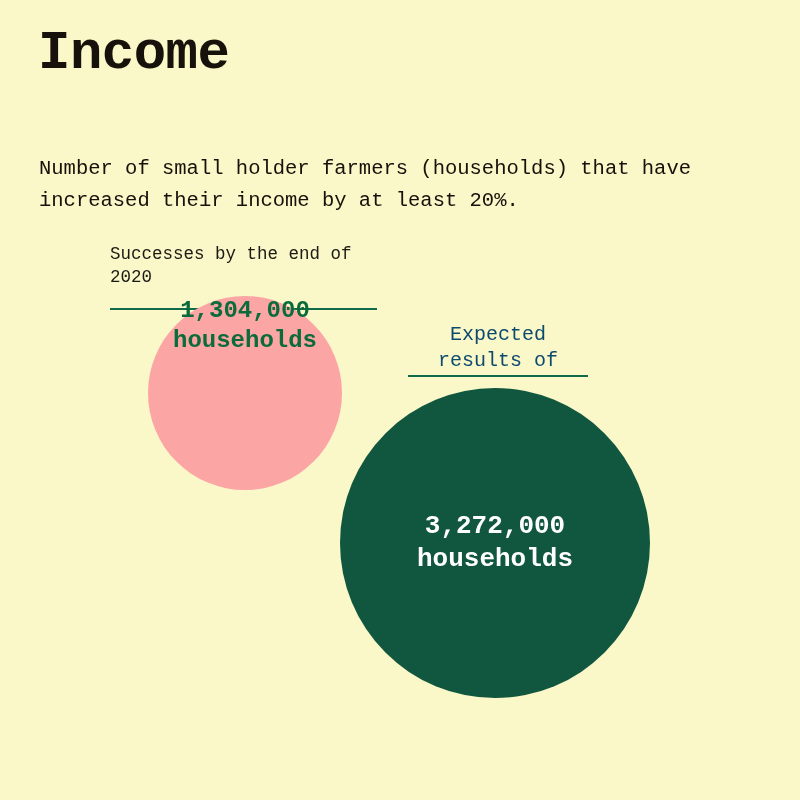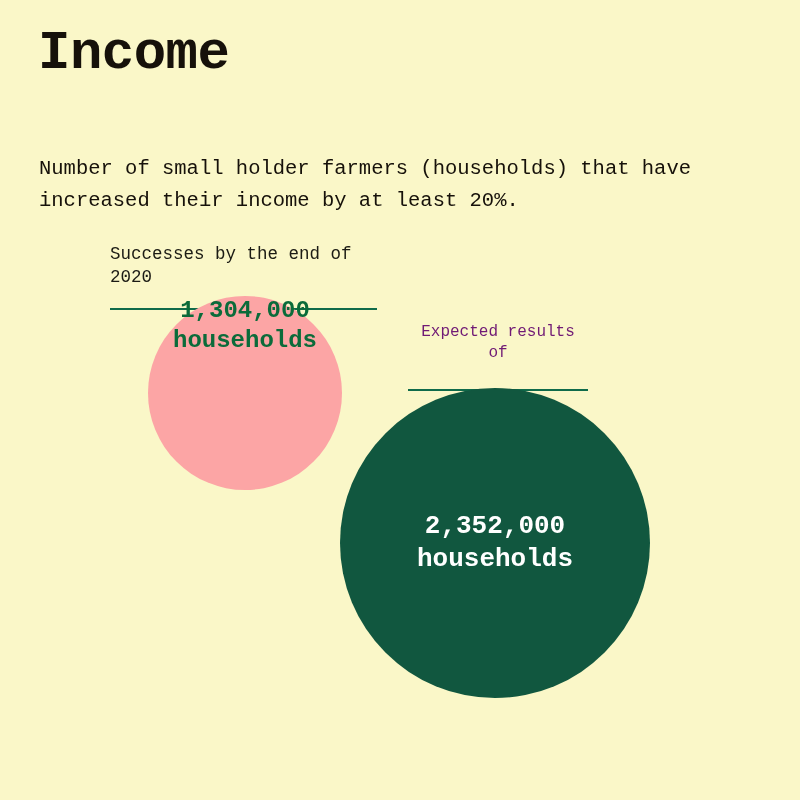--- a/index.html
+++ b/index.html
@@ -81,24 +81,24 @@
 
   
   .group-right {
     position: absolute;
     left: 408px;
     top: 322px;
     width: 180px;
     text-align: center;
   }
   .caption-right {
-    font-size: 16px;
-    color: #701a75;
+    font-size: 20px;
+    color: #0c4a6e;
     line-height: 1.3;
-    padding-bottom: 25px;
+    padding-bottom: 1px;
   }
   .rule-right {
     height: 2px;
     background: #0f6b4a;
     width: 180px;
   }
   .circle-green {
     position: absolute;
     left: 340px;
     top: 388px;
@@ -141,18 +141,18 @@
 
   <div class="group-right">
     <div class="caption-right">
       <div>Expected results of</div>
     </div>
     <div class="rule-right"></div>
   </div>
 
   <div class="circle-green">
     <div class="label-green">
-      <div class="nowrap">2,352,000</div>
+      <div class="nowrap">3,272,000</div>
       <div class="nowrap">households</div>
     </div>
   </div>
 
 </div>
 
 </body></html>

